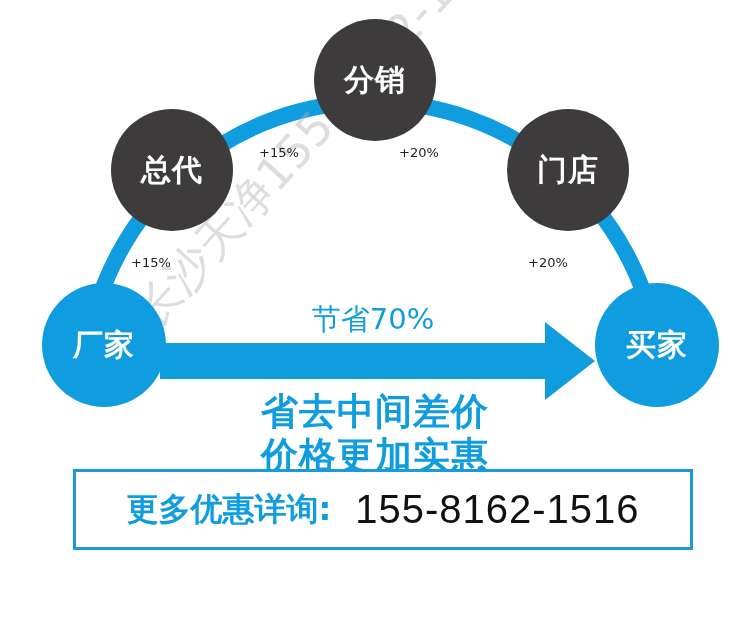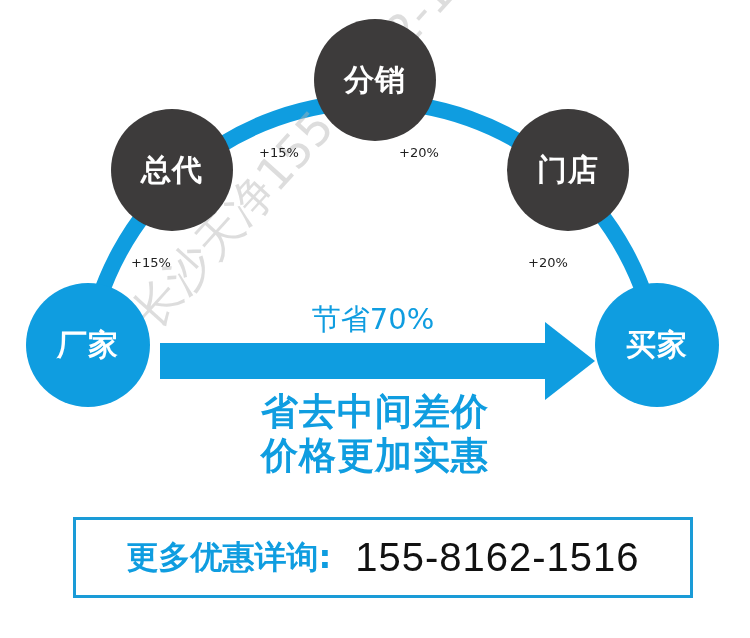--- a/index.html
+++ b/index.html
@@ -4,39 +4,39 @@
 <style>
   html,body{margin:0;padding:0;background:#ffffff;}
   body{width:750px;height:638px;position:relative;overflow:hidden;font-family:"DejaVu Sans","Liberation Sans",sans-serif;}
   .layer{position:absolute;left:0;top:0;width:750px;height:638px;}
   .node{position:absolute;border-radius:50%;display:flex;align-items:center;justify-content:center;color:#ffffff;font-weight:bold;font-size:30px;letter-spacing:1px;}
   .node.dark{background:#3d3b3b;width:122px;height:122px;}
   .node.blue{background:#0f9de0;width:124px;height:124px;}
   .pct{position:absolute;font-size:13px;color:#222222;font-family:"DejaVu Sans",sans-serif;text-align:center;}
   .headline{position:absolute;color:#0f9de0;font-size:29px;left:0;width:750px;text-align:center;}
   .slogan{position:absolute;left:0;width:750px;text-align:center;color:#0f9de0;font-size:37px;line-height:40px;font-weight:bold;letter-spacing:1px;}
-  .contact-box{position:absolute;left:73px;top:517px;width:614px;height:75px;border:3px solid #1a9bd7;background:#fff;display:flex;align-items:center;justify-content:center;}
+  .contact-box{position:absolute;left:73px;top:469px;width:614px;height:75px;border:3px solid #1a9bd7;background:#fff;display:flex;align-items:center;justify-content:center;}
   .contact-label{color:#0f9de0;font-size:32px;font-weight:bold;}
   .contact-phone{color:#111111;font-size:40px;font-family:"Liberation Sans",sans-serif;margin-left:24px;letter-spacing:1px;}
   .watermark{position:absolute;left:120px;top:300px;color:rgba(180,180,180,0.45);font-size:46px;transform:rotate(-48deg);transform-origin:left top;white-space:nowrap;}
 </style>
 </head>
 <body>
 
 <svg class="layer" width="750" height="638" viewBox="0 0 750 638">
   <path d="M 88 345 A 288 288 0 0 1 657 345" fill="none" stroke="#0f9de0" stroke-width="16"></path>
   <g>
     <rect x="160" y="343" width="388" height="36" fill="#0f9de0"></rect>
     <polygon points="545,322 595,361 545,400" fill="#0f9de0"></polygon>
   </g>
 </svg>
 
 <div class="watermark">长沙天净155-8162-1516</div>
 
-<div class="node blue" style="left:26px;top:283px;">
+<div class="node blue" style="left:42px;top:283px;">
   <span>厂家</span>
 </div>
 <div class="node dark" style="left:111px;top:109px;">
   <span>总代</span>
 </div>
 <div class="node dark" style="left:314px;top:19px;">
   <span>分销</span>
 </div>
 <div class="node dark" style="left:507px;top:109px;">
   <span>门店</span>

